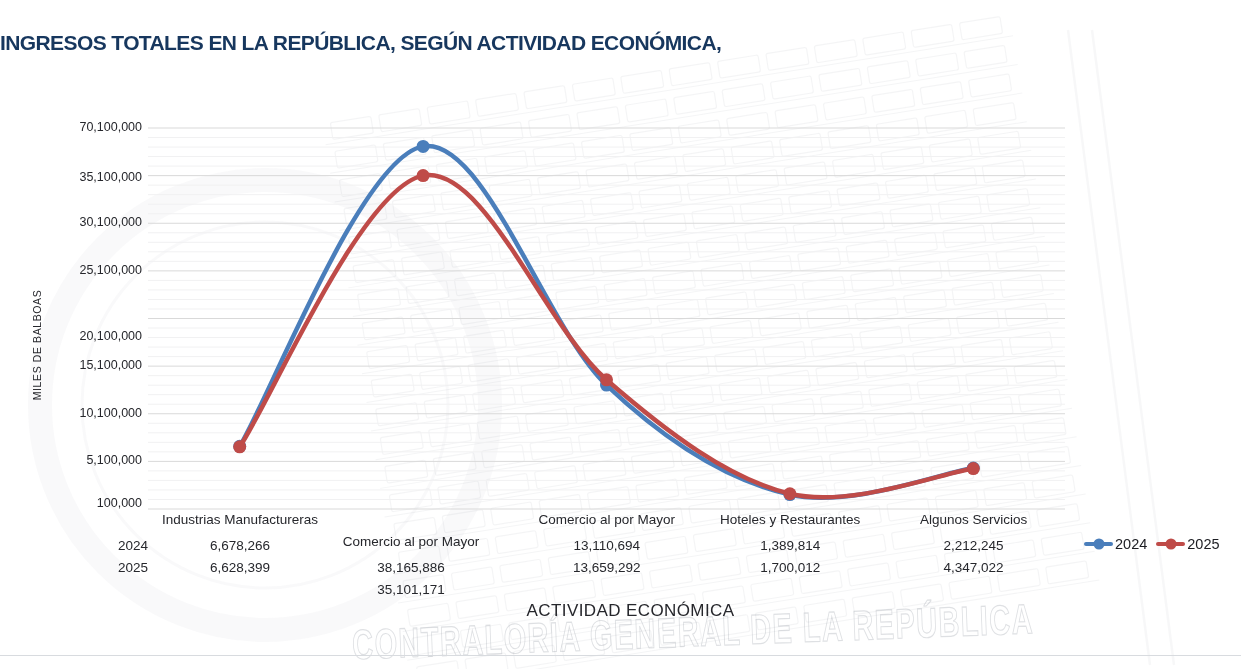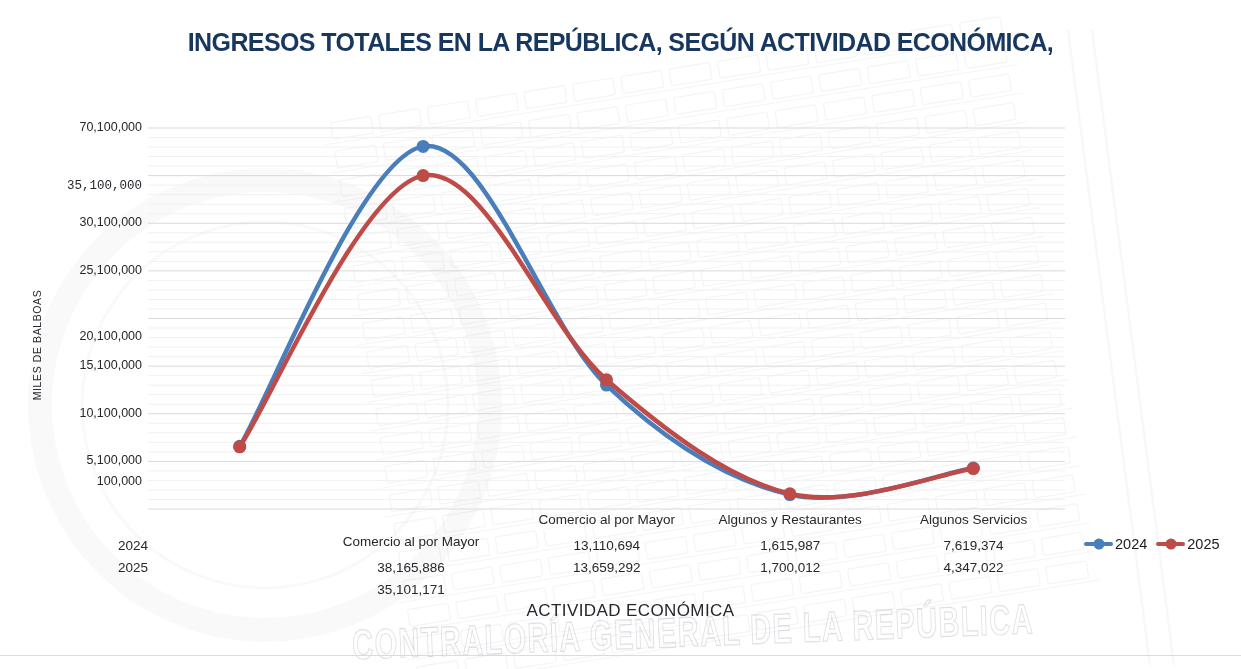--- a/index.html
+++ b/index.html
@@ -1,20 +1,20 @@
 <!DOCTYPE html>
 <html><head>
 <meta charset="utf-8">
 <style>
   html,body{margin:0;padding:0;background:#fff;}
   .stage{position:relative;width:1241px;height:669px;background:#ffffff;overflow:hidden;
          font-family:"Liberation Sans",sans-serif;color:#2a2b30;}
   .chart-svg{position:absolute;left:0;top:0;}
-  .title-block{position:absolute;top:29px;left:0;width:100%;text-align:center;
-               font-weight:bold;font-size:25px;line-height:27px;color:#17375e;letter-spacing:-0.6px;}
+  .title-block{position:absolute;top:29px;left:0;width:100%;
+               font-weight:bold;font-size:21px;line-height:27px;color:#17375e;letter-spacing:-0.6px;}
   .ytick{position:absolute;left:20px;width:122px;text-align:right;font-size:12.5px;
          color:#26272c;white-space:nowrap;}
   .y-axis-title{position:absolute;left:37px;top:345px;transform:translate(-50%,-50%) rotate(-90deg);
                 white-space:nowrap;font-size:10.5px;letter-spacing:0.6px;color:#26272c;}
   .x-axis-title{position:absolute;top:601px;left:172px;width:917px;text-align:center;
                 font-size:17px;letter-spacing:0.4px;color:#26272c;}
   .tcol{position:absolute;top:512px;width:184px;height:66px;text-align:center;font-size:13.5px;color:#26272c;}
   .tcol .cat{position:absolute;top:0;left:-8px;right:-8px;white-space:nowrap;}
   .tcol .v24{position:absolute;top:26px;left:0;right:0;}
   .tcol .v25{position:absolute;top:48px;left:0;right:0;}
@@ -406,53 +406,58 @@
           <circle cx="973.3000000000001" cy="468.54711545" r="6.5" fill="#bf4b48"></circle>
         </g>
       </g>
   </svg>
 
   <div class="title-block">
     <div>INGRESOS TOTALES EN LA REPÚBLICA, SEGÚN ACTIVIDAD ECONÓMICA,</div>
   </div>
 
   <div class="ytick" style="top: 120px;">70,100,000</div>
-  <div class="ytick" style="top: 179px; font-family: Liberation Mono, monospace;">35,100,000</div>
+  <div class="ytick" style="top: 170px;">35,100,000</div>
   <div class="ytick" style="top: 215.25px;">30,100,000</div>
   <div class="ytick" style="top: 262.875px;">25,100,000</div>
   <div class="ytick" style="top: 305px; margin-top: 24px;">20,100,000</div>
   <div class="ytick" style="top: 358.125px;">15,100,000</div>
   <div class="ytick" style="top: 405.75px;">10,100,000</div>
   <div class="ytick" style="top: 453.375px;">5,100,000</div>
-  <div class="ytick" style="top: 474px;">100,000</div>
+  <div class="ytick" style="top: 496px;">100,000</div>
 
   <div class="y-axis-title">MILES  DE  BALBOAS</div>
   <div class="x-axis-title">ACTIVIDAD  ECONÓMICA</div>
 
   <div class="rowhdr r24">2024</div>
   <div class="rowhdr r25">2025</div>
 
+  <div class="tcol" style="left: 148px;">
+    <div class="cat">Industrias Manufactureras</div>
+    <div class="v24">6,678,266</div>
+    <div class="v25">6,628,399</div>
+  </div>
   <div class="tcol" style="left: 319px; margin-top: 22px;">
     <div class="cat">Comercio al por Mayor</div>
     <div class="v24">38,165,886</div>
     <div class="v25">35,101,171</div>
   </div>
   <div class="tcol" style="left: 514.8px;">
     <div class="cat">Comercio al por Mayor</div>
     <div class="v24">13,110,694</div>
     <div class="v25">13,659,292</div>
   </div>
   <div class="tcol" style="left: 698.2px;">
-    <div class="cat">Algunos y Restaurantes</div>
-    <div class="v24">1,615,987</div>
+    <div class="cat">Hoteles y Restaurantes</div>
+    <div class="v24">1,389,814</div>
     <div class="v25">1,700,012</div>
   </div>
   <div class="tcol" style="left: 881.6px;">
     <div class="cat">Algunos Servicios</div>
-    <div class="v24">7,619,374</div>
+    <div class="v24">2,212,245</div>
     <div class="v25">4,347,022</div>
   </div>
 
   <div class="legend">
     <div class="legend-item">
       <span class="legend-swatch" id="sw-0" style="background: rgb(74, 126, 187);">
           <span class="legend-dot" id="dot-0" style="background: rgb(74, 126, 187);"></span>
         </span>
       <span>2024</span>
     </div>

